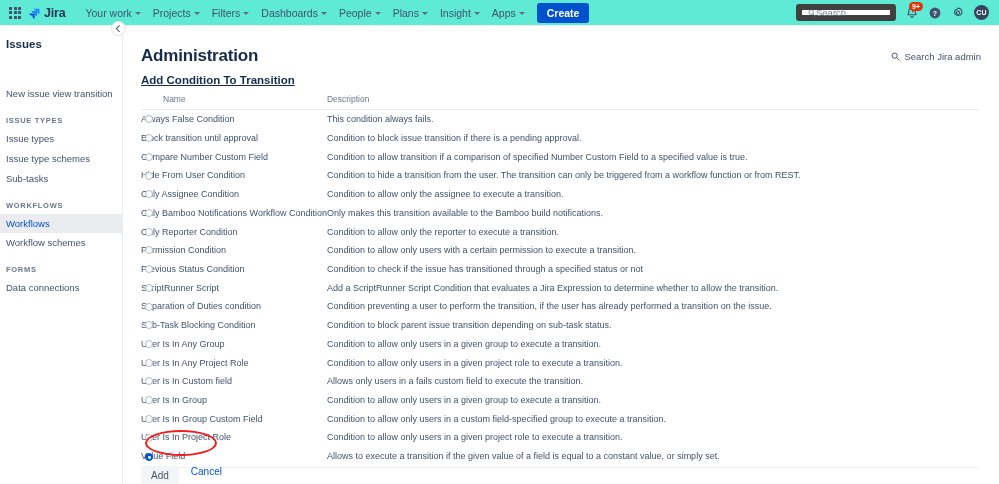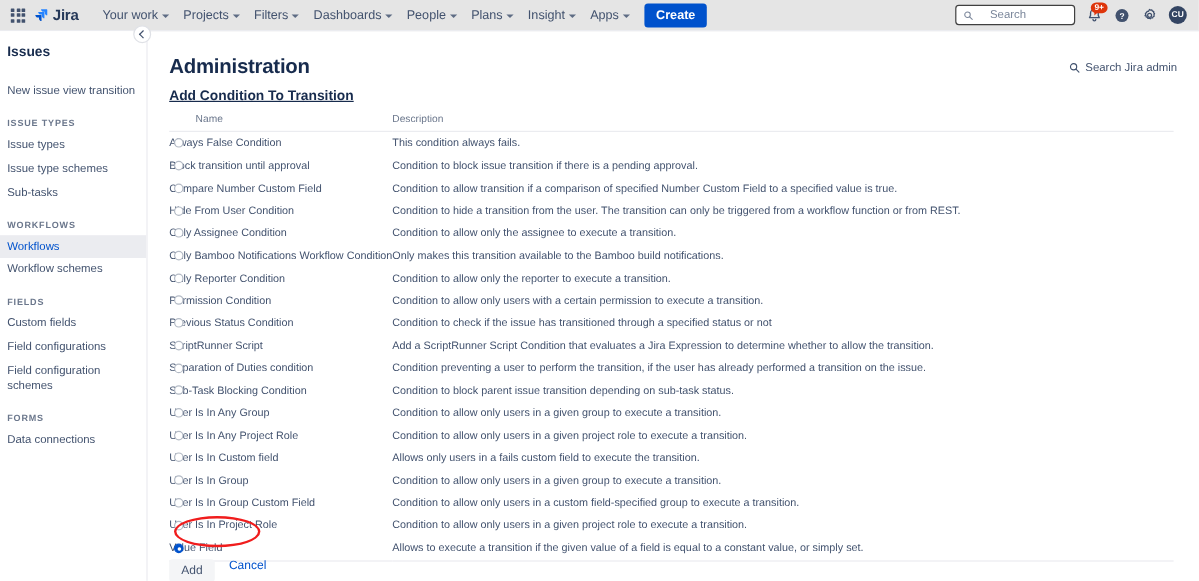--- a/index.html
+++ b/index.html
@@ -7,21 +7,21 @@
     width: 999px; height: 484px;
     background: #ffffff;
     font-family: "Liberation Sans", sans-serif;
     color: #172b4d;
     overflow: hidden;
   }
 
   
   #topnav {
     position: absolute; left: 0; top: 0; width: 999px; height: 26px;
-    background: #e5e5e5; border-bottom: 1px solid #ebecf0;
+    background: #5eead4; border-bottom: 1px solid #ebecf0;
     display: flex; align-items: center; padding: 0 6px;
   }
   .grid-icon {
     width: 14px; height: 14px; margin: 0 6px 0 2px;
     display: grid; grid-template-columns: repeat(3, 3px);
     grid-template-rows: repeat(3, 3px); gap: 1.5px;
     align-content: center; justify-content: center;
   }
   .grid-icon i { background: #42526e; border-radius: 0.5px; display: block; }
   .jira-logo { display: flex; align-items: center; gap: 3px; margin-right: 14px; }
@@ -43,22 +43,22 @@
   #create-button {
     background: #0052cc; color: #fff; font-size: 10.5px; font-weight: 600;
     padding: 4px 10px; border-radius: 3px; border: none; cursor: pointer;
     margin-left: 6px; font-family: inherit;
   }
   #topnav-right {
     margin-left: auto; display: flex; align-items: center; gap: 9px;
     padding-right: 4px;
   }
   #global-search {
-    display: flex; align-items: center; gap: 14px;
-    border: 1px solid #404040; border-radius: 3px;
+    display: flex; align-items: center; gap: 0;
+    border: 6px solid #404040; border-radius: 3px;
     height: 17px; width: 100px; padding: 0 6px; background: #fff;
   }
   #global-search .ph { font-size: 9.5px; color: #7a869a; }
   .ic { width: 14px; height: 14px; position: relative; cursor: pointer; }
   .badge {
     position: absolute; top: -4px; left: 4px;
     background: #de350b; color: #fff; font-size: 7px; font-weight: 700;
     border-radius: 7px; padding: 1px 3px; line-height: 1; z-index: 3;
   }
   .badge::after {
@@ -73,21 +73,21 @@
   }
 
   
   #sidebar {
     position: absolute; left: 0; top: 26px; width: 123px; height: 458px;
     background: #ffffff; border-right: 1px solid #ebecf0;
     padding-top: 12px; overflow: hidden;
   }
   #sidebar-title {
     font-size: 11.5px; font-weight: 700; color: #172b4d;
-    padding: 0 8px 0 6px; margin-bottom: 16px;
+    padding: 0 8px 0 6px; margin-bottom: 34px;
   }
   .side-link {
     display: block; font-size: 9.5px; color: #42526e;
     padding: 4px 6px; cursor: pointer; line-height: 1.25;
   }
   .side-link.active { background: #ebecf0; color: #0052cc; font-weight: 500; }
   .side-heading {
     font-size: 7.5px; font-weight: 700; color: #6b778c;
     letter-spacing: 0.7px; padding: 0 6px; margin: 12px 0 4px;
     text-transform: uppercase;
@@ -278,26 +278,20 @@
     <div class="side-link">Sub-tasks</div>
   </div>
 
   <div>
     <div class="side-heading">WORKFLOWS</div>
     <div class="side-link active">Workflows</div>
     <div class="side-link">Workflow schemes</div>
   </div>
 
 
-  <div>
-    <div class="side-heading">FIELDS</div>
-    <div class="side-link">Custom fields</div>
-    <div class="side-link">Field configurations</div>
-    <div class="side-link">Field configuration schemes</div>
-  </div>
 
   <div>
     <div class="side-heading">FORMS</div>
     <div class="side-link">Data connections</div>
   </div>
 
 </div>
 <div id="collapse-button"></div>
 
 <div id="main">

